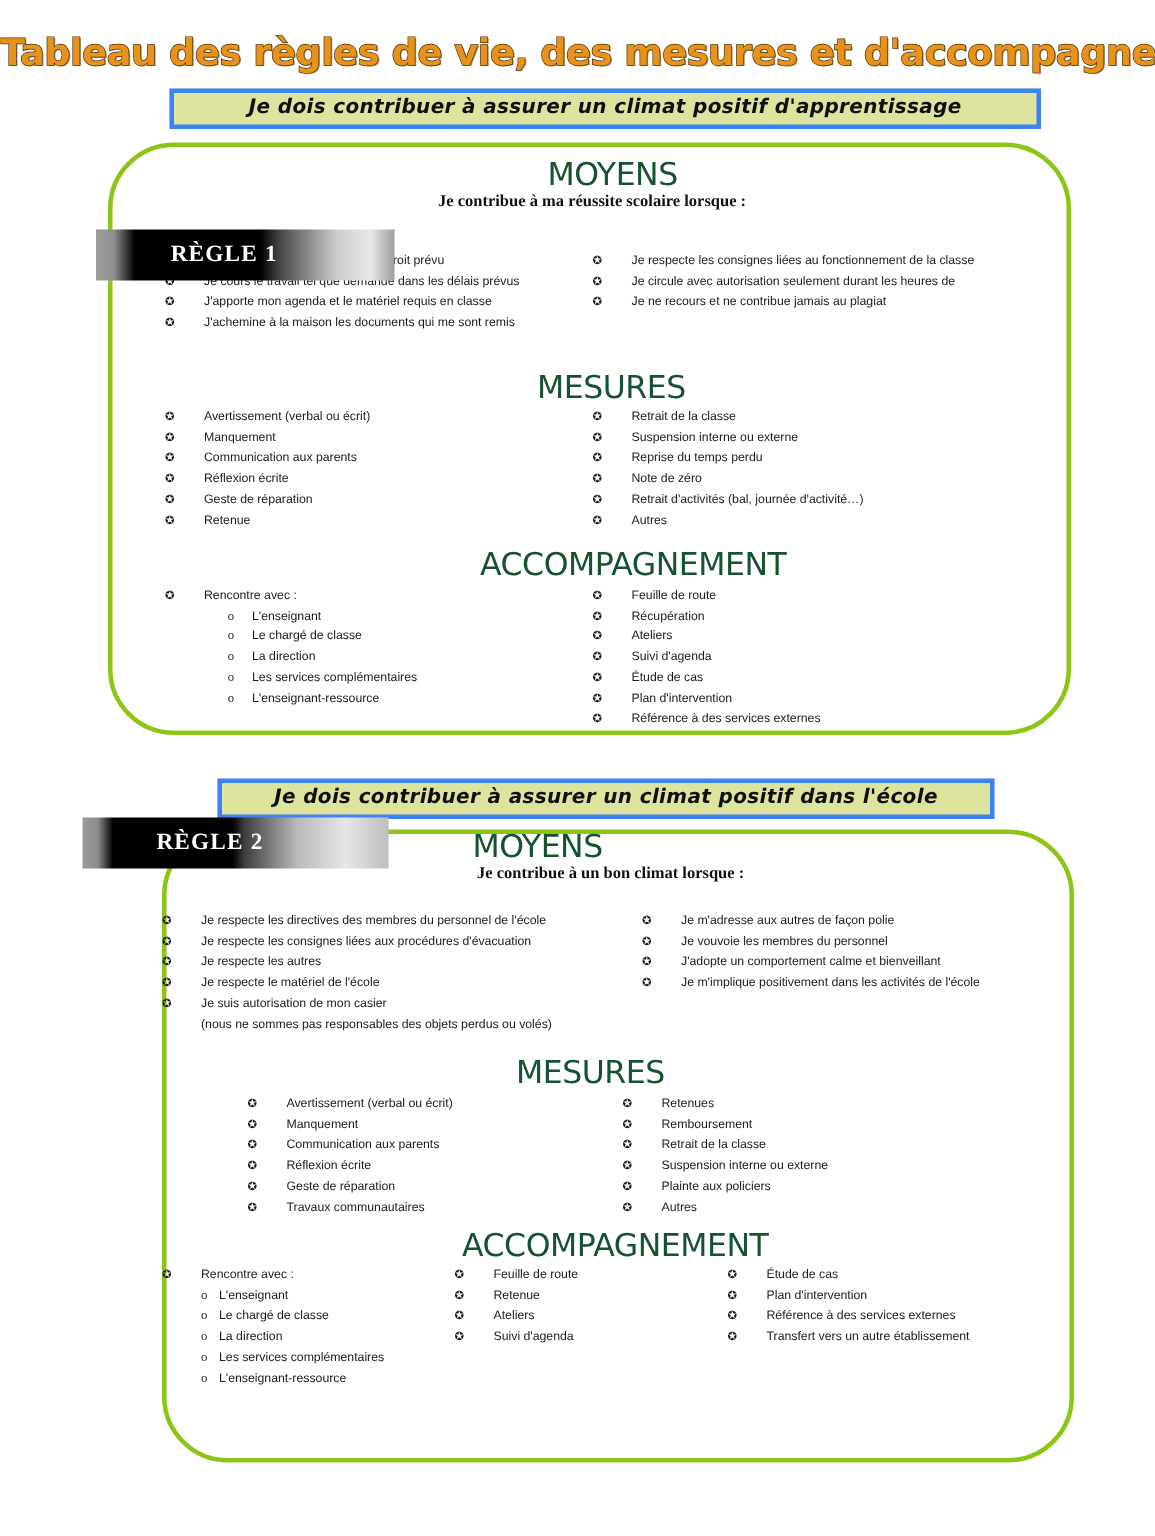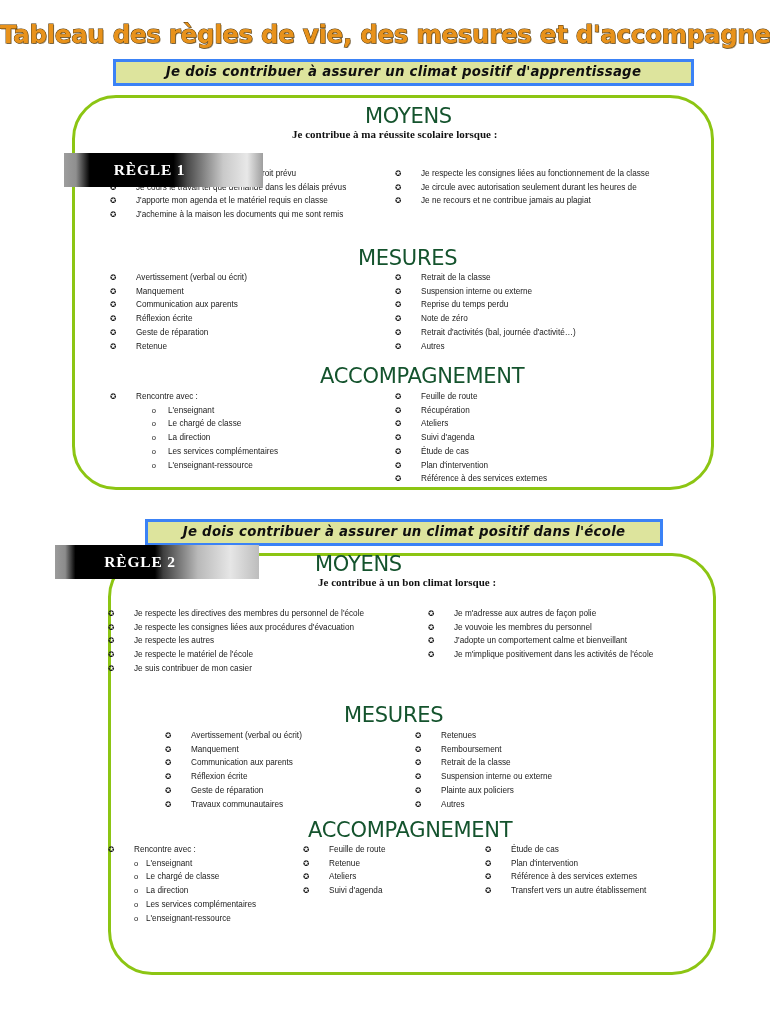--- a/index.html
+++ b/index.html
@@ -337,22 +337,23 @@
   <div class="bitem">
       <span class="bullet">✪</span>
       <span class="btext">Je respecte les autres</span>
     </div>
   <div class="bitem">
       <span class="bullet">✪</span>
       <span class="btext">Je respecte le matériel de l'école</span>
     </div>
   <div class="bitem">
       <span class="bullet">✪</span>
-      <span class="btext">Je suis contribuer de mon casier</span>
-    </div>
+      <span class="btext">Je suis autorisation de mon casier</span>
+    </div>
+  <div class="cont-line">(nous ne sommes pas responsables des objets perdus ou volés)</div>
 </div>
 
 <div class="blist" style="top:607px; left:428px; width:290px;">
   <div class="bitem">
       <span class="bullet">✪</span>
       <span class="btext">Je m'adresse aux autres de façon polie</span>
     </div>
   <div class="bitem">
       <span class="bullet">✪</span>
       <span class="btext">Je vouvoie les membres du personnel</span>

